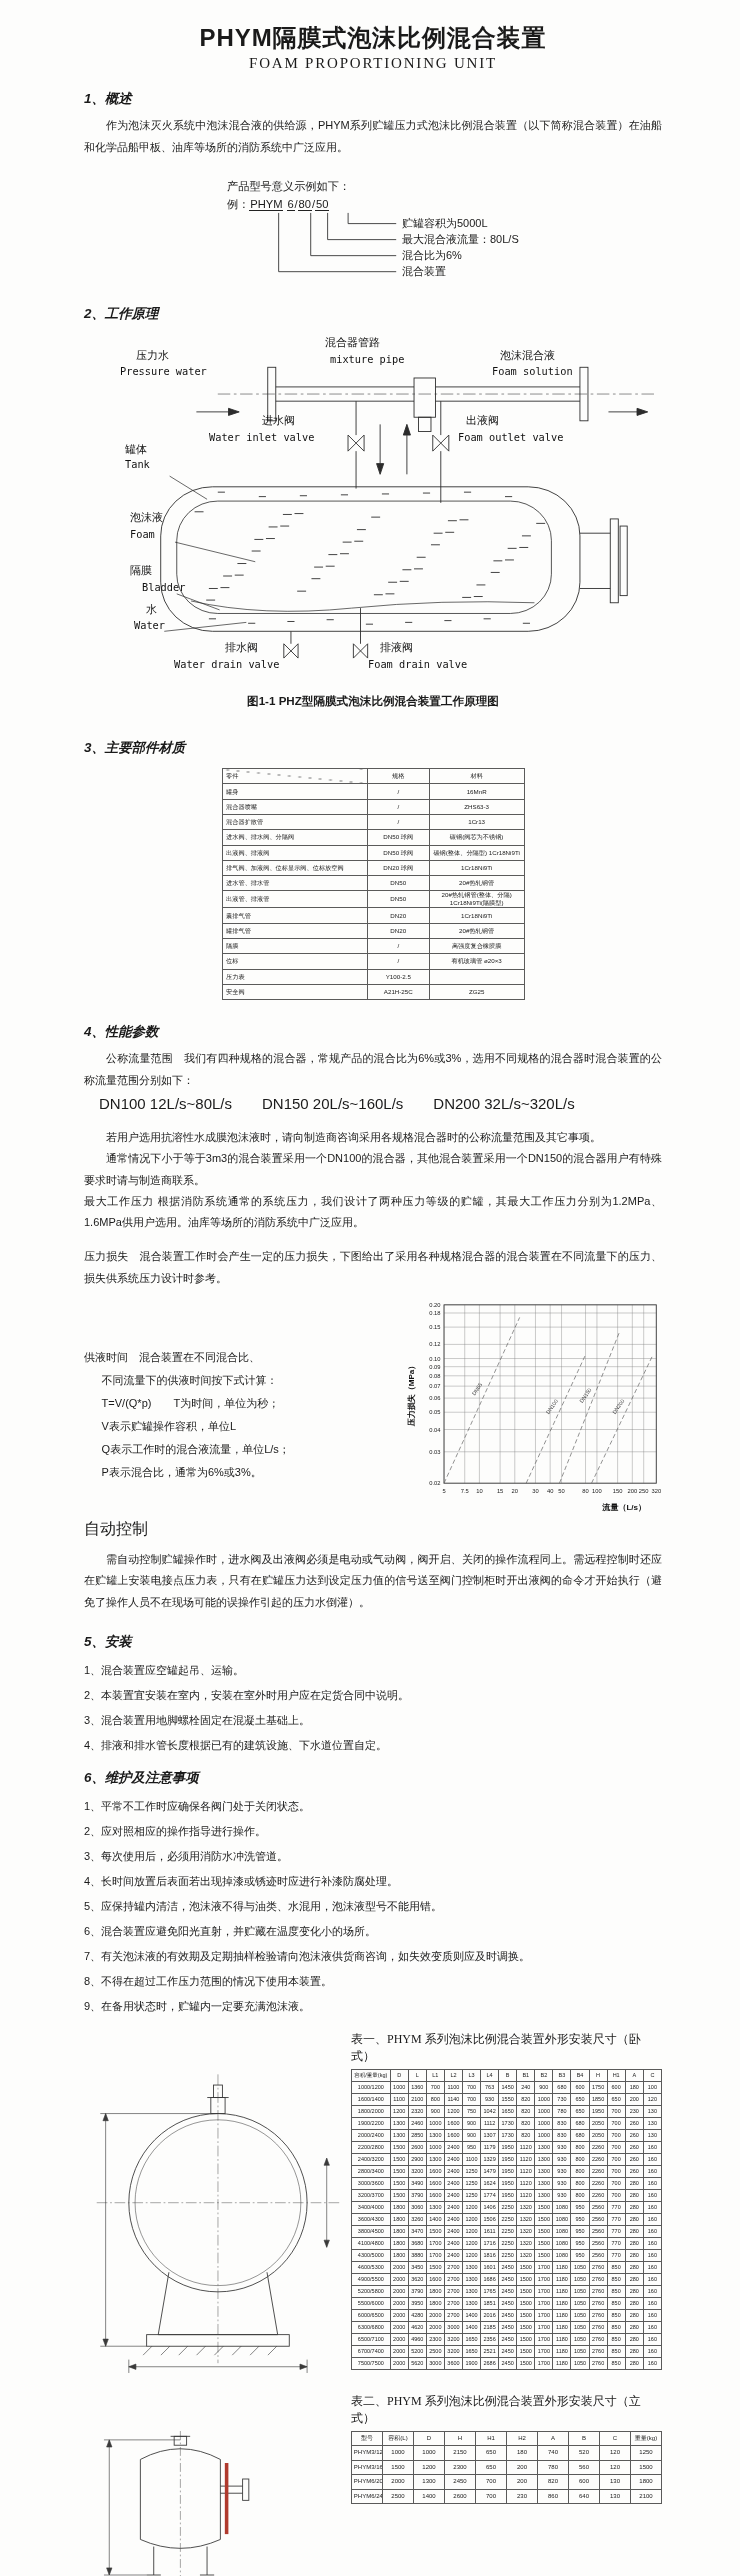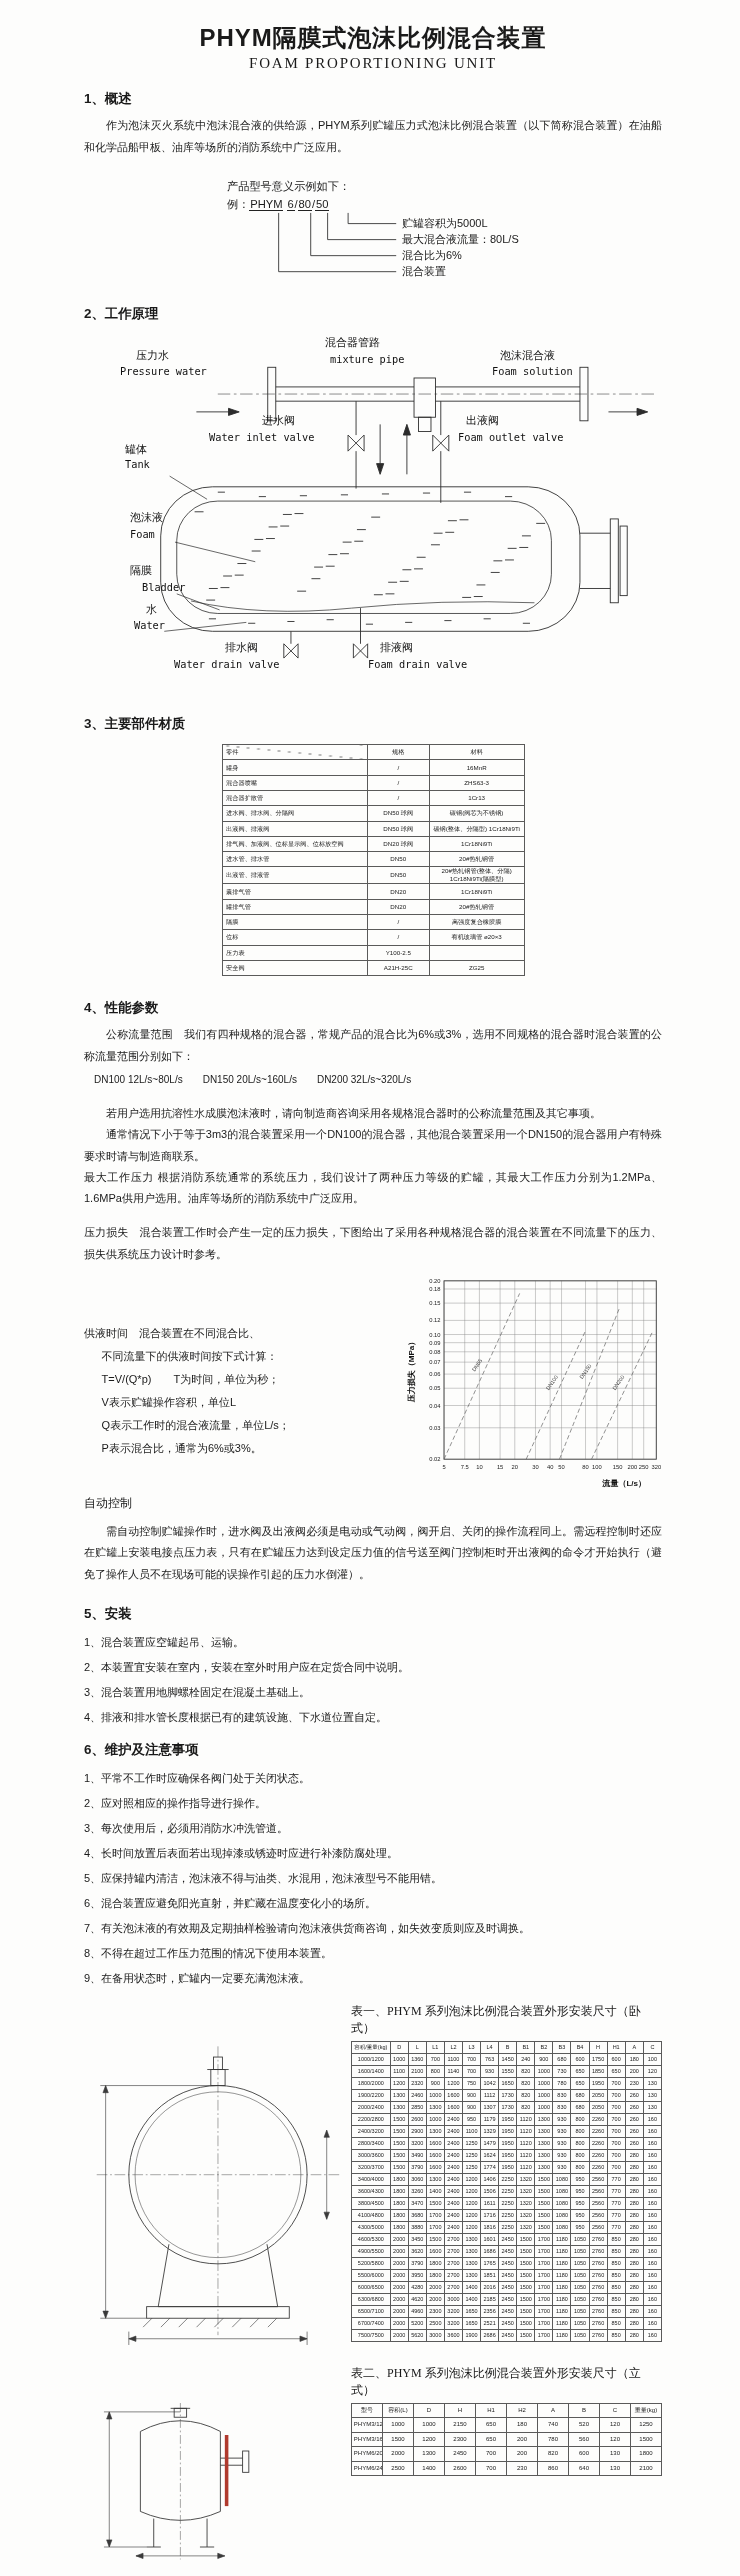--- a/index.html
+++ b/index.html
@@ -1,24 +1,24 @@
 <!DOCTYPE html>
 <html style="font-size:14.3px"><head>
 <meta charset="utf-8">
 <style>
   html,body{margin:0;padding:0;}
   body{width:740px;height:2576px;overflow:hidden;background:#f8f8f6;font-family:"Liberation Sans",sans-serif;color:#1a1a1a;}
   .page{position:absolute;inset:0;background:#fdfdfc;}
   .content{padding:18px 78px 0 84px;}
   h1{font-size:24px;text-align:center;margin:3.6px 0 1.8px 0;letter-spacing:0.9px;font-weight:800;}
   .subtitle{font-family:"Liberation Serif",serif;font-size:15px;text-align:center;letter-spacing:1.8px;margin-bottom:12.5px;}
-  h2{font-size:13.4px;font-weight:700;margin:18px 0 7.1px 0;}
+  h2{font-size:13.4px;font-weight:700;margin:18px 0 7.1px 0;font-style:italic;}
   p.body{font-size:11px;line-height:21.4px;margin:0;text-align:justify;text-indent:2em;}
   p.body.noind{text-indent:0;}
-  .dnline{font-size:10px;line-height:21.4px;padding-left:1em;margin:1.8px 0 12.5px 0;}
+  .dnline{font-size:15px;line-height:21.4px;padding-left:1em;margin:1.8px 0 12.5px 0;}
   
   .model-block{position:relative;margin:19.6px 0 9px 143px;height:109px;font-size:11.2px;}
   .model-intro{line-height:16px;}
   .model-example{line-height:16px;margin-top:1.8px;}
   .model-example .u{border-bottom:0.9px solid #222;padding:0 0.9px;}
   .callout-svg{position:absolute;left:0;top:0;}
   .callout{position:absolute;left:175px;font-size:11px;line-height:12.5px;white-space:nowrap;}
   .c0{top:39px;} .c1{top:55px;} .c2{top:71px;} .c3{top:87px;}
   
   .figure{position:relative;width:578px;height:350px;margin-top:12.5px;}
@@ -33,21 +33,21 @@
   .mat-table th:first-child,.mat-table td:first-child{text-align:left;padding-left:3.6px;width:46%;}
   .mat-table th:nth-child(2),.mat-table td:nth-child(2){width:19%;}
   .mat-table th:first-child{background:
      linear-gradient(to top right,transparent 49.4%,#777 49.6%,#777 50.4%,transparent 50.6%);}
   
   .chart-row{position:relative;height:221px;margin-top:5.3px;}
   .supply{width:303px;padding-top:52px;font-size:11px;}
   .supply div{line-height:23px;}
   .supply div:nth-child(n+2){padding-left:1.6em;}
   .chart-box{position:absolute;right:-5.3px;top:0;}
-  .auto-head{font-size:12px;margin:3.6px 0 9px 0;}
+  .auto-head{font-size:16px;margin:3.6px 0 9px 0;}
   .list-block{margin-top:3.6px;}
   .list-line{font-size:11px;line-height:25px;}
   
   .tbl-caption{font-family:"Liberation Serif",serif;font-size:12px;margin:12.5px 0 3.6px 267px;}
   .dims-row{display:flex;align-items:flex-start;}
   .dims-drawing{flex:0 0 267px;}
   .dims-table-wrap{flex:1;}
   .dim-table{width:100%;font-size:5.5px;}
   .dim-table th,.dim-table td{height:11px;line-height:6.2px;border:0.4px solid #666;}
   .dim-table th:first-child,.dim-table td:first-child{width:11%;}
@@ -220,20 +220,21 @@
     <div class="fig-label en" style="left:46px;top:193px;">Foam</div>
     <div class="fig-label" style="left:46px;top:228px;">隔膜</div>
     <div class="fig-label en" style="left:46px;top:246px;margin-left:12px;">Bladder</div>
     <div class="fig-label" style="left:62px;top:267px;">水</div>
     <div class="fig-label en" style="left:50px;top:284px;">Water</div>
     <div class="fig-label" style="left:141px;top:305px;">排水阀</div>
     <div class="fig-label en" style="left:82px;top:323px;padding-left:8px;">Water drain valve</div>
     <div class="fig-label" style="left:296px;top:305px;">排液阀</div>
     <div class="fig-label en" style="left:284px;top:323px;">Foam drain valve</div>
   </div>
+  <div class="fig-caption">图1-1 PHZ型隔膜式泡沫比例混合装置工作原理图</div>
 
   <h2 style="margin-top:30px;">3、主要部件材质</h2>
   <table class="data-table mat-table" data-table="s3.table">
         <thead>
           <tr>
             <th>零件</th>
             <th>规格</th>
             <th>材料</th>
           </tr>
         </thead>

